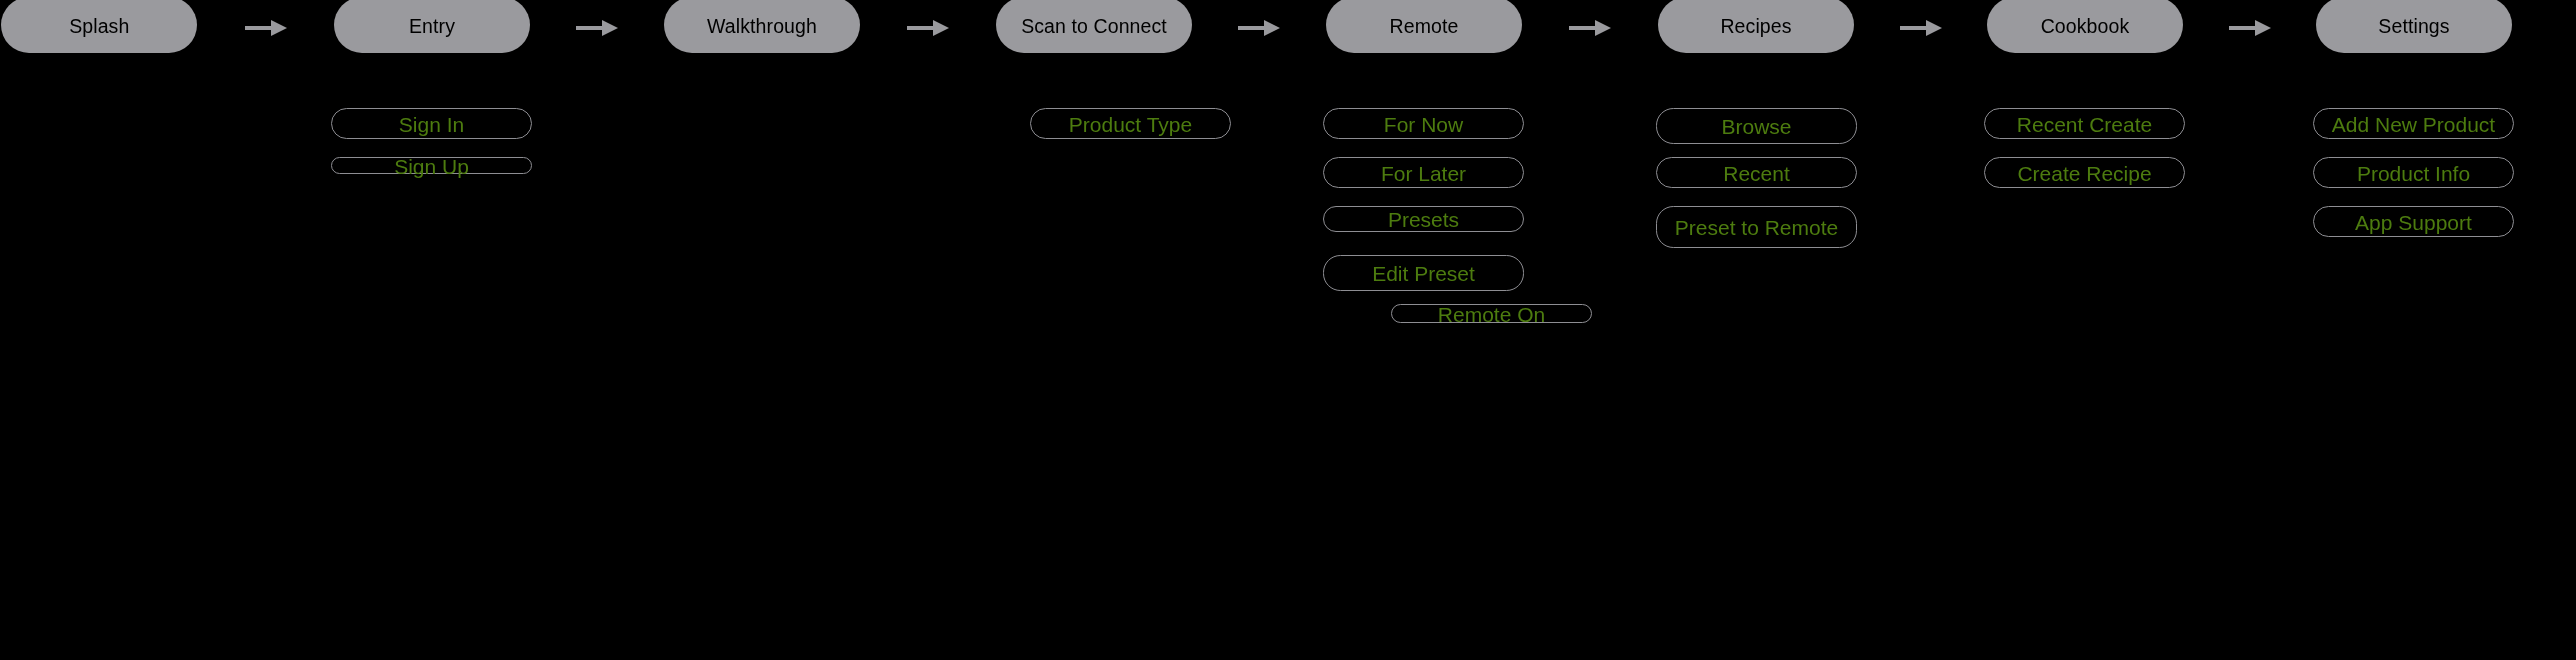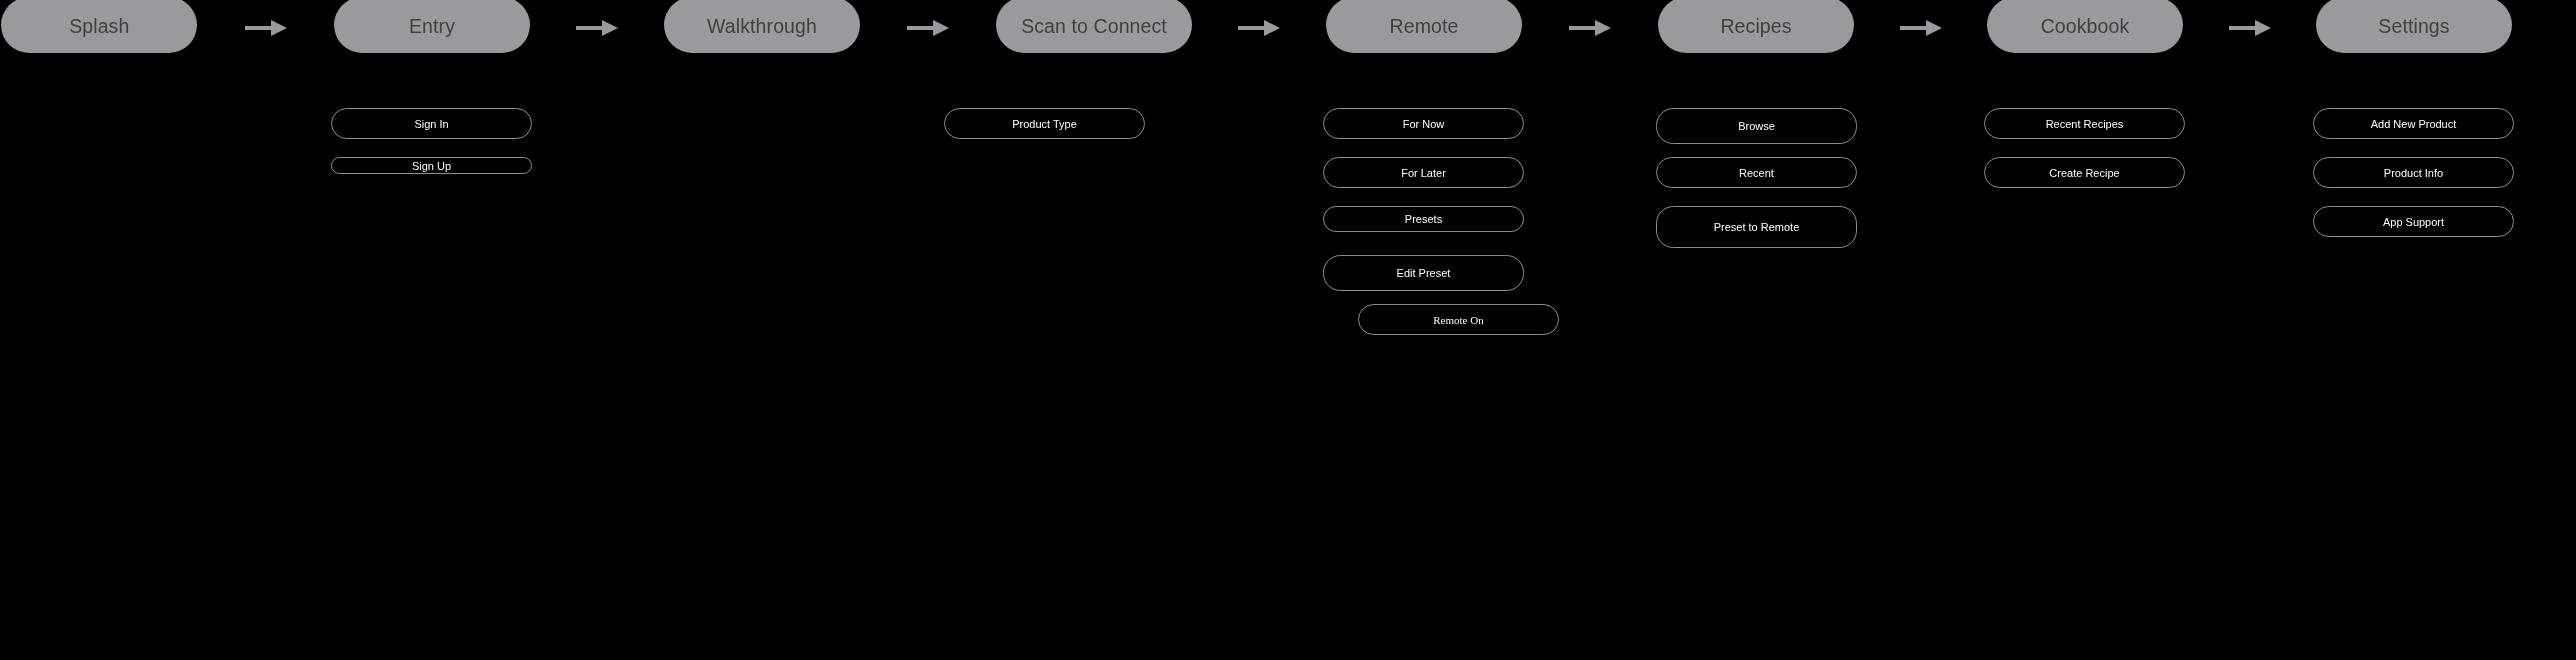--- a/index.html
+++ b/index.html
@@ -38,21 +38,21 @@
     width: 244px;
     height: 56px;
     background: #9a9a9e;
     border-radius: 28px;
     display: flex;
     align-items: center;
     justify-content: center;
     box-sizing: border-box;
   }
   .stage-pill-label {
-    color: #404040;
+    color: #000000;
     font-size: 19.5px;
     font-weight: 400;
     letter-spacing: 0.1px;
     line-height: 1;
     white-space: nowrap;
     padding-top: 2px;
   }
 
   
   .flow-arrow {
@@ -89,22 +89,22 @@
     border: 1.3px solid #8e8e93;
     border-radius: 17.4px;
     background: transparent;
     display: flex;
     align-items: center;
     justify-content: center;
     box-sizing: border-box;
     padding: 0 6.7px;
   }
   .screen-btn-label {
-    color: #ffffff;
-    font-size: 11px;
+    color: #4d7c0f;
+    font-size: 21px;
     font-weight: 400;
     line-height: 1;
     white-space: nowrap;
     padding-top: 1.3px;
   }
 
   
 </style>
 </head>
 <body>
@@ -141,21 +141,21 @@
     </div>
     <div class="flow-arrow" style="left: 907px;">
       <div class="arrow-shaft"></div>
       <div class="arrow-head"></div>
     </div>
     <div class="stage-col" style="left: 996px; width: 196px;">
       <div class="stage-pill" style="width: 196px;">
         <span class="stage-pill-label">Scan to Connect</span>
       </div>
     </div>
-    <div class="screen-btn" style="width: 201px; left: 944px; top: 108px; height: 31px; justify-content: center;">
+    <div class="screen-btn" style="width: 201px; left: 1030px; top: 108px; height: 31px; justify-content: center;">
       <span class="screen-btn-label">Product Type</span>
     </div>
     <div class="flow-arrow" style="left: 1238px;">
       <div class="arrow-shaft"></div>
       <div class="arrow-head"></div>
     </div>
     <div class="stage-col" style="left: 1326px; width: 196px;">
       <div class="stage-pill" style="width: 196px;">
         <span class="stage-pill-label">Remote</span>
       </div>
@@ -165,21 +165,21 @@
     </div>
     <div class="screen-btn" style="width: 201px; left: 1323px; top: 157px; height: 31px;">
       <span class="screen-btn-label">For Later</span>
     </div>
     <div class="screen-btn" style="width: 201px; left: 1323px; top: 206px; height: 26px;">
       <span class="screen-btn-label">Presets</span>
     </div>
     <div class="screen-btn" style="width: 201px; left: 1323px; top: 255px; height: 36px;">
       <span class="screen-btn-label">Edit Preset</span>
     </div>
-    <div class="screen-btn" style="width: 201px; left: 1358px; top: 304px; height: 31px; font-family: Liberation Serif, serif;">
+    <div class="screen-btn" style="width: 201px; left: 1391px; top: 304px; height: 19px;">
       <span class="screen-btn-label">Remote On</span>
     </div>
     <div class="flow-arrow" style="left: 1569px;">
       <div class="arrow-shaft"></div>
       <div class="arrow-head"></div>
     </div>
     <div class="stage-col" style="left: 1658px; width: 196px;">
       <div class="stage-pill" style="width: 196px;">
         <span class="stage-pill-label">Recipes</span>
       </div>
@@ -196,21 +196,21 @@
     <div class="flow-arrow" style="left: 1900px;">
       <div class="arrow-shaft"></div>
       <div class="arrow-head"></div>
     </div>
     <div class="stage-col" style="left: 1987px; width: 196px;">
       <div class="stage-pill" style="width: 196px;">
         <span class="stage-pill-label">Cookbook</span>
       </div>
     </div>
     <div class="screen-btn" style="width: 201px; left: 1984px; top: 108px; height: 31px;">
-      <span class="screen-btn-label">Recent Recipes</span>
+      <span class="screen-btn-label">Recent Create</span>
     </div>
     <div class="screen-btn" style="width: 201px; left: 1984px; top: 157px; height: 31px; text-align: right;">
       <span class="screen-btn-label">Create Recipe</span>
     </div>
     <div class="flow-arrow" style="left: 2229px;">
       <div class="arrow-shaft"></div>
       <div class="arrow-head"></div>
     </div>
     <div class="stage-col" style="left: 2316px; width: 196px;">
       <div class="stage-pill" style="width: 196px;">

